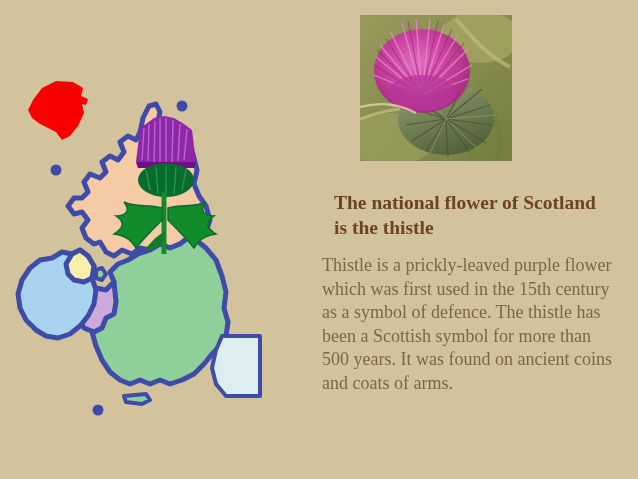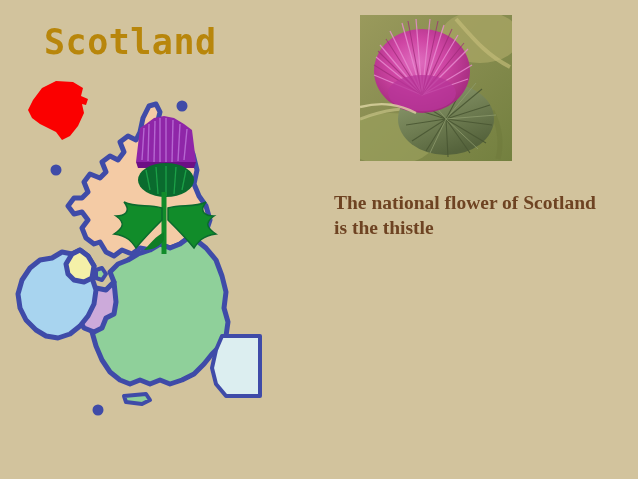--- a/index.html
+++ b/index.html
@@ -94,21 +94,20 @@
     line-height: 23.5px;
     color: #7d6647;
     margin: 14px 0 0 0;
   }
 </style>
 </head>
 <body>
 
 <div id="slide">
 
-  <div id="slide-title">Scotland</div>
 
   <div id="red-marker">
     <svg viewBox="0 0 68 62" xmlns="http://www.w3.org/2000/svg" aria-hidden="true">
       <polygon points="16,8 30,1 47,2 57,8 55,16 62,19 60,25 56,24 58,33 52,46 44,56 36,60 30,52 22,48 14,44 6,38 2,30 7,20" fill="#fb0000"></polygon>
     </svg>
   </div>
 
   <div id="map-figure">
     <svg viewBox="0 0 290 382" xmlns="http://www.w3.org/2000/svg" aria-hidden="true">
       <g stroke="#3f4ba8" stroke-width="5" stroke-linejoin="round" stroke-linecap="round">
@@ -269,15 +268,16 @@
         </g>
         <ellipse cx="62" cy="78" rx="34" ry="18" fill="#b8359a" opacity="0.75"></ellipse>
       </g>
 
       <path d="M0,92 C24,86 40,90 56,98" stroke="#ded6a4" stroke-width="2.4" fill="none" opacity="0.8"></path>
     </svg>
   </div>
 
   <div id="text-column">
     <h2 id="body-heading">The national flower of Scotland is the thistle</h2>
+    <p id="body-paragraph">Thistle is a prickly-leaved purple flower which was first used in the 15th century as a symbol of defence. The thistle has been a Scottish symbol for more than 500 years. It was found on ancient coins and coats of arms.</p>
   </div>
 
 </div>
 
 </body></html>

